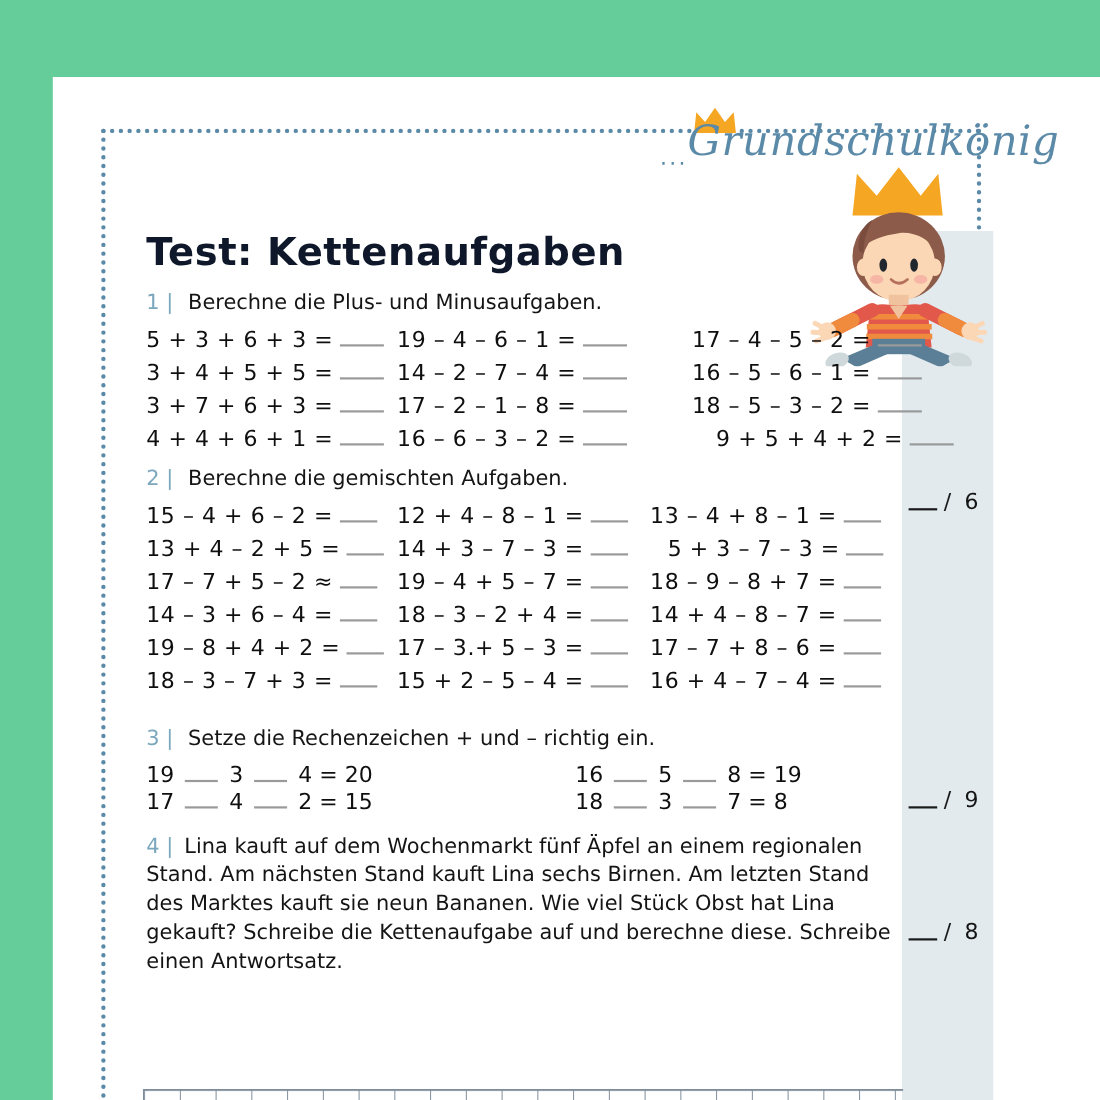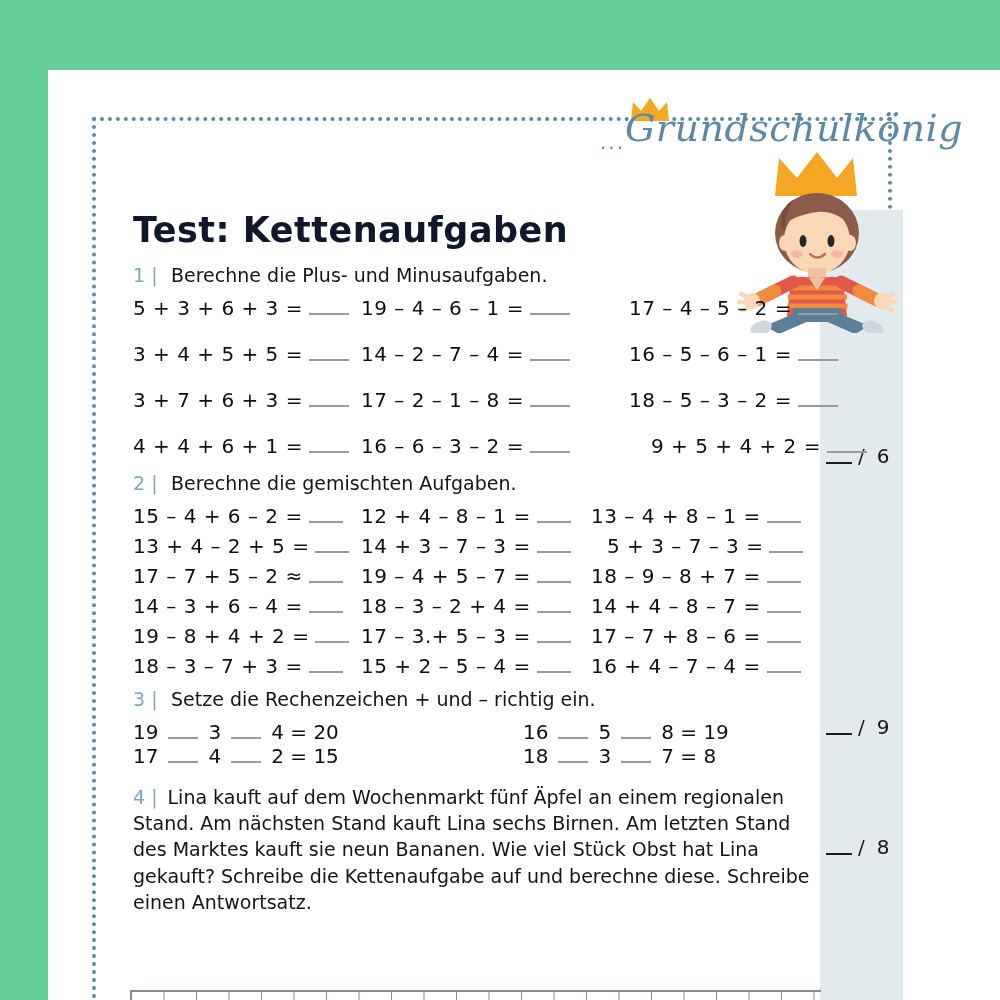--- a/index.html
+++ b/index.html
@@ -148,21 +148,21 @@
     flex: none;
     font-size: 19px;
   }
   .task-text { font-size: 19px; }
 
   
   .eqgrid {
     display: grid;
     margin-left: 3px;
   }
-  .g1 { grid-template-columns: 228px 250px auto; row-gap: 22px; }
+  .g1 { grid-template-columns: 228px 250px auto; row-gap: 6px; }
   .g2 { grid-template-columns: 228px 230px auto; row-gap: 6px; }
   .g3 { grid-template-columns: 390px auto; row-gap: 0; }
 
   .eq {
     font-size: 20px;
     color: #0f0f0f;
     white-space: nowrap;
     display: flex;
     align-items: baseline;
   }
@@ -355,21 +355,21 @@
       <div class="eq" style="padding-left:40px;">
           <span class="eq-expr">9 + 5 + 4 + 2 =</span>
           <span class="blank"></span>
         </div>
     </div>
 
     <div class="task-head">
       <span class="task-num">2 |</span>
       <span class="task-text">Berechne die gemischten Aufgaben.</span>
     </div>
-    <div class="eqgrid g2" style="margin-bottom:10px;">
+    <div class="eqgrid g2" style="margin-bottom:30px;">
       <div class="eq">
           <span class="eq-expr">15 – 4 + 6 – 2 =</span>
           <span class="blank sm"></span>
         </div>
       <div class="eq">
           <span class="eq-expr">12 + 4 – 8 – 1 =</span>
           <span class="blank sm"></span>
         </div>
       <div class="eq">
           <span class="eq-expr">13 – 4 + 8 – 1 =</span>

